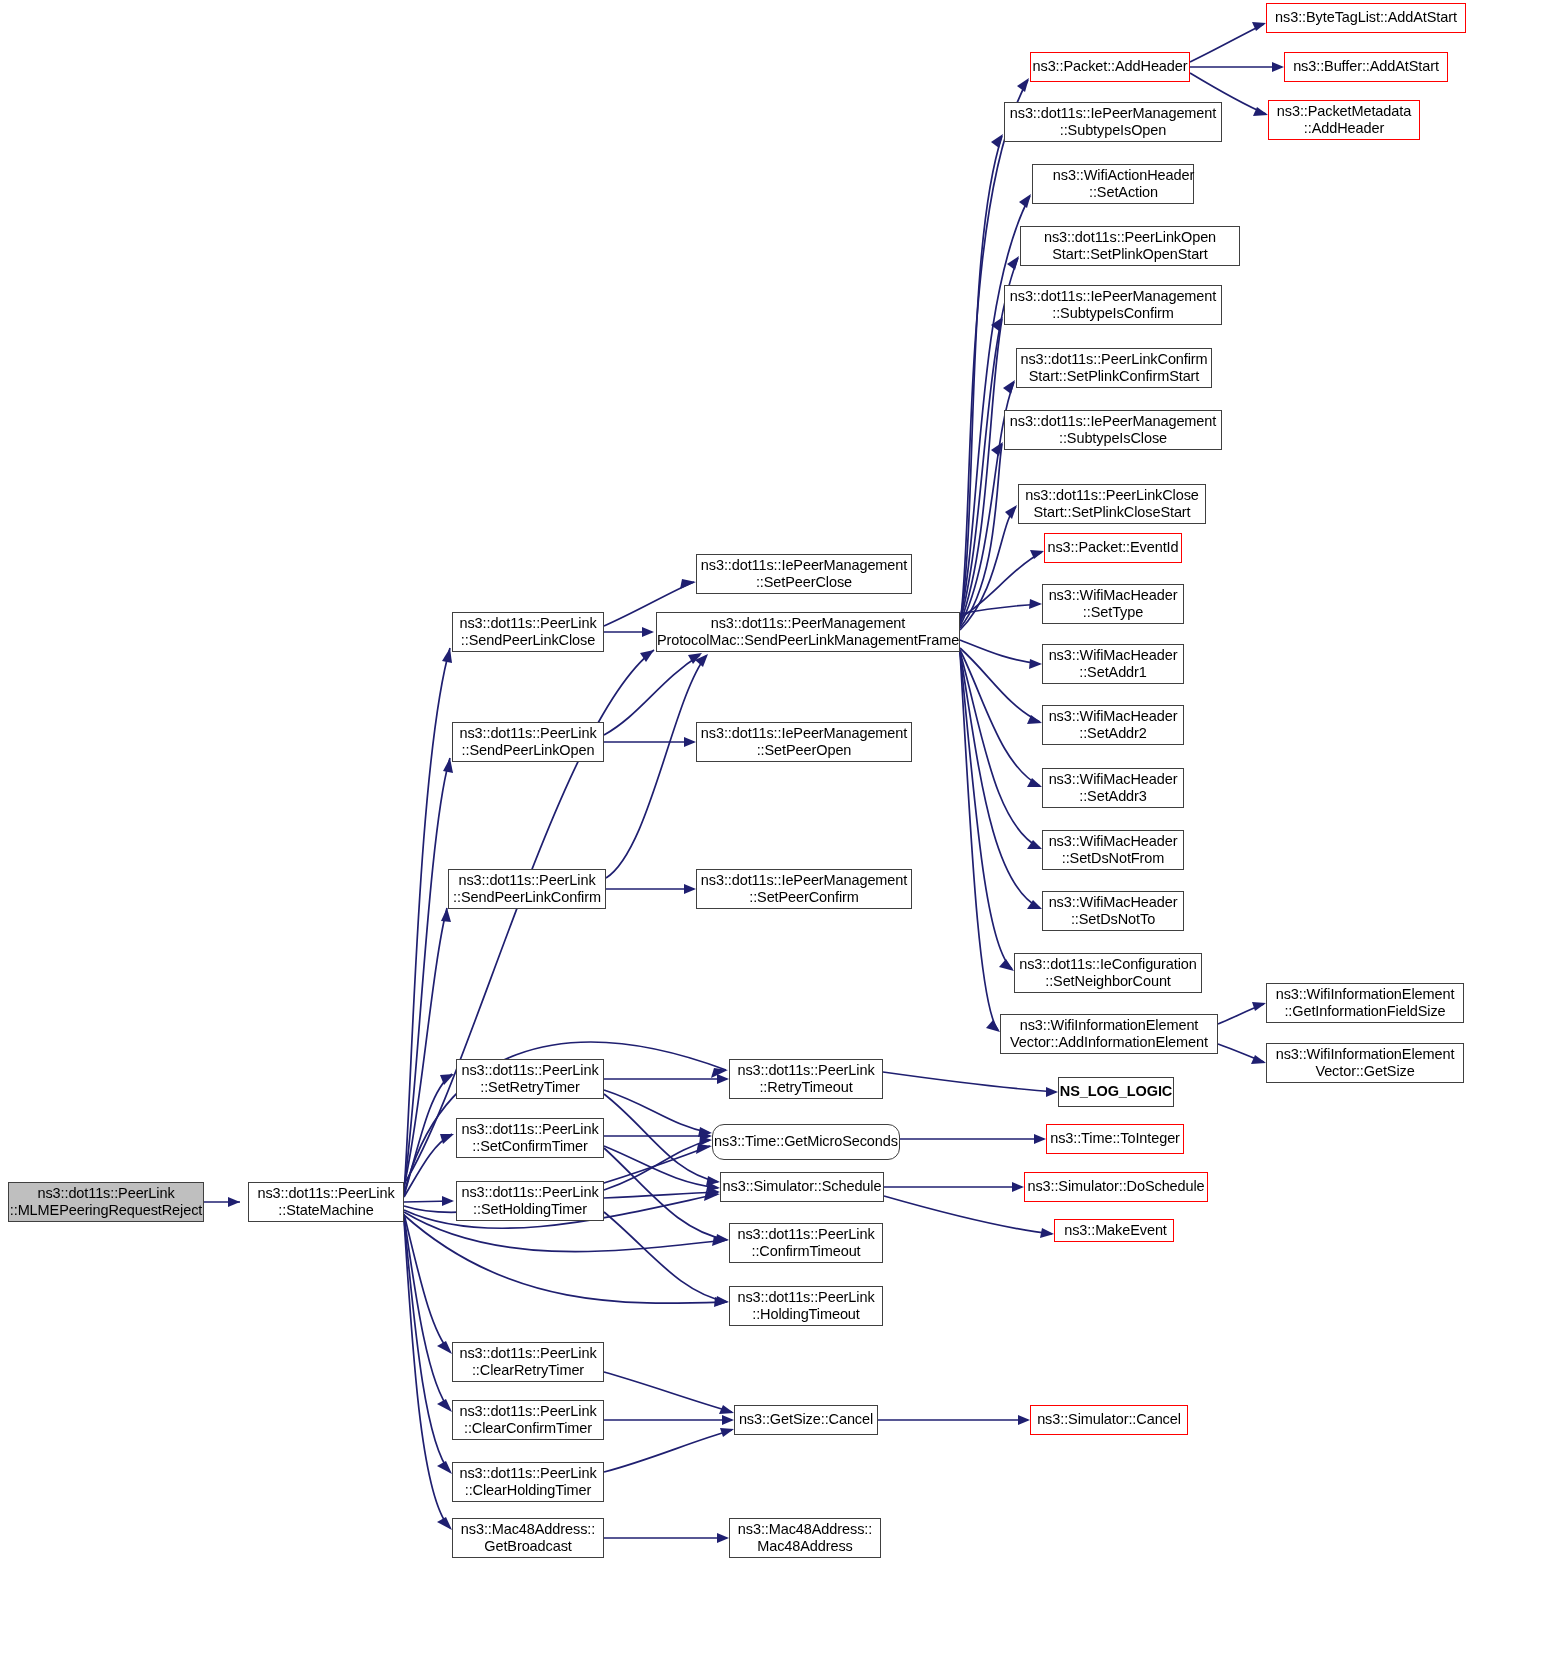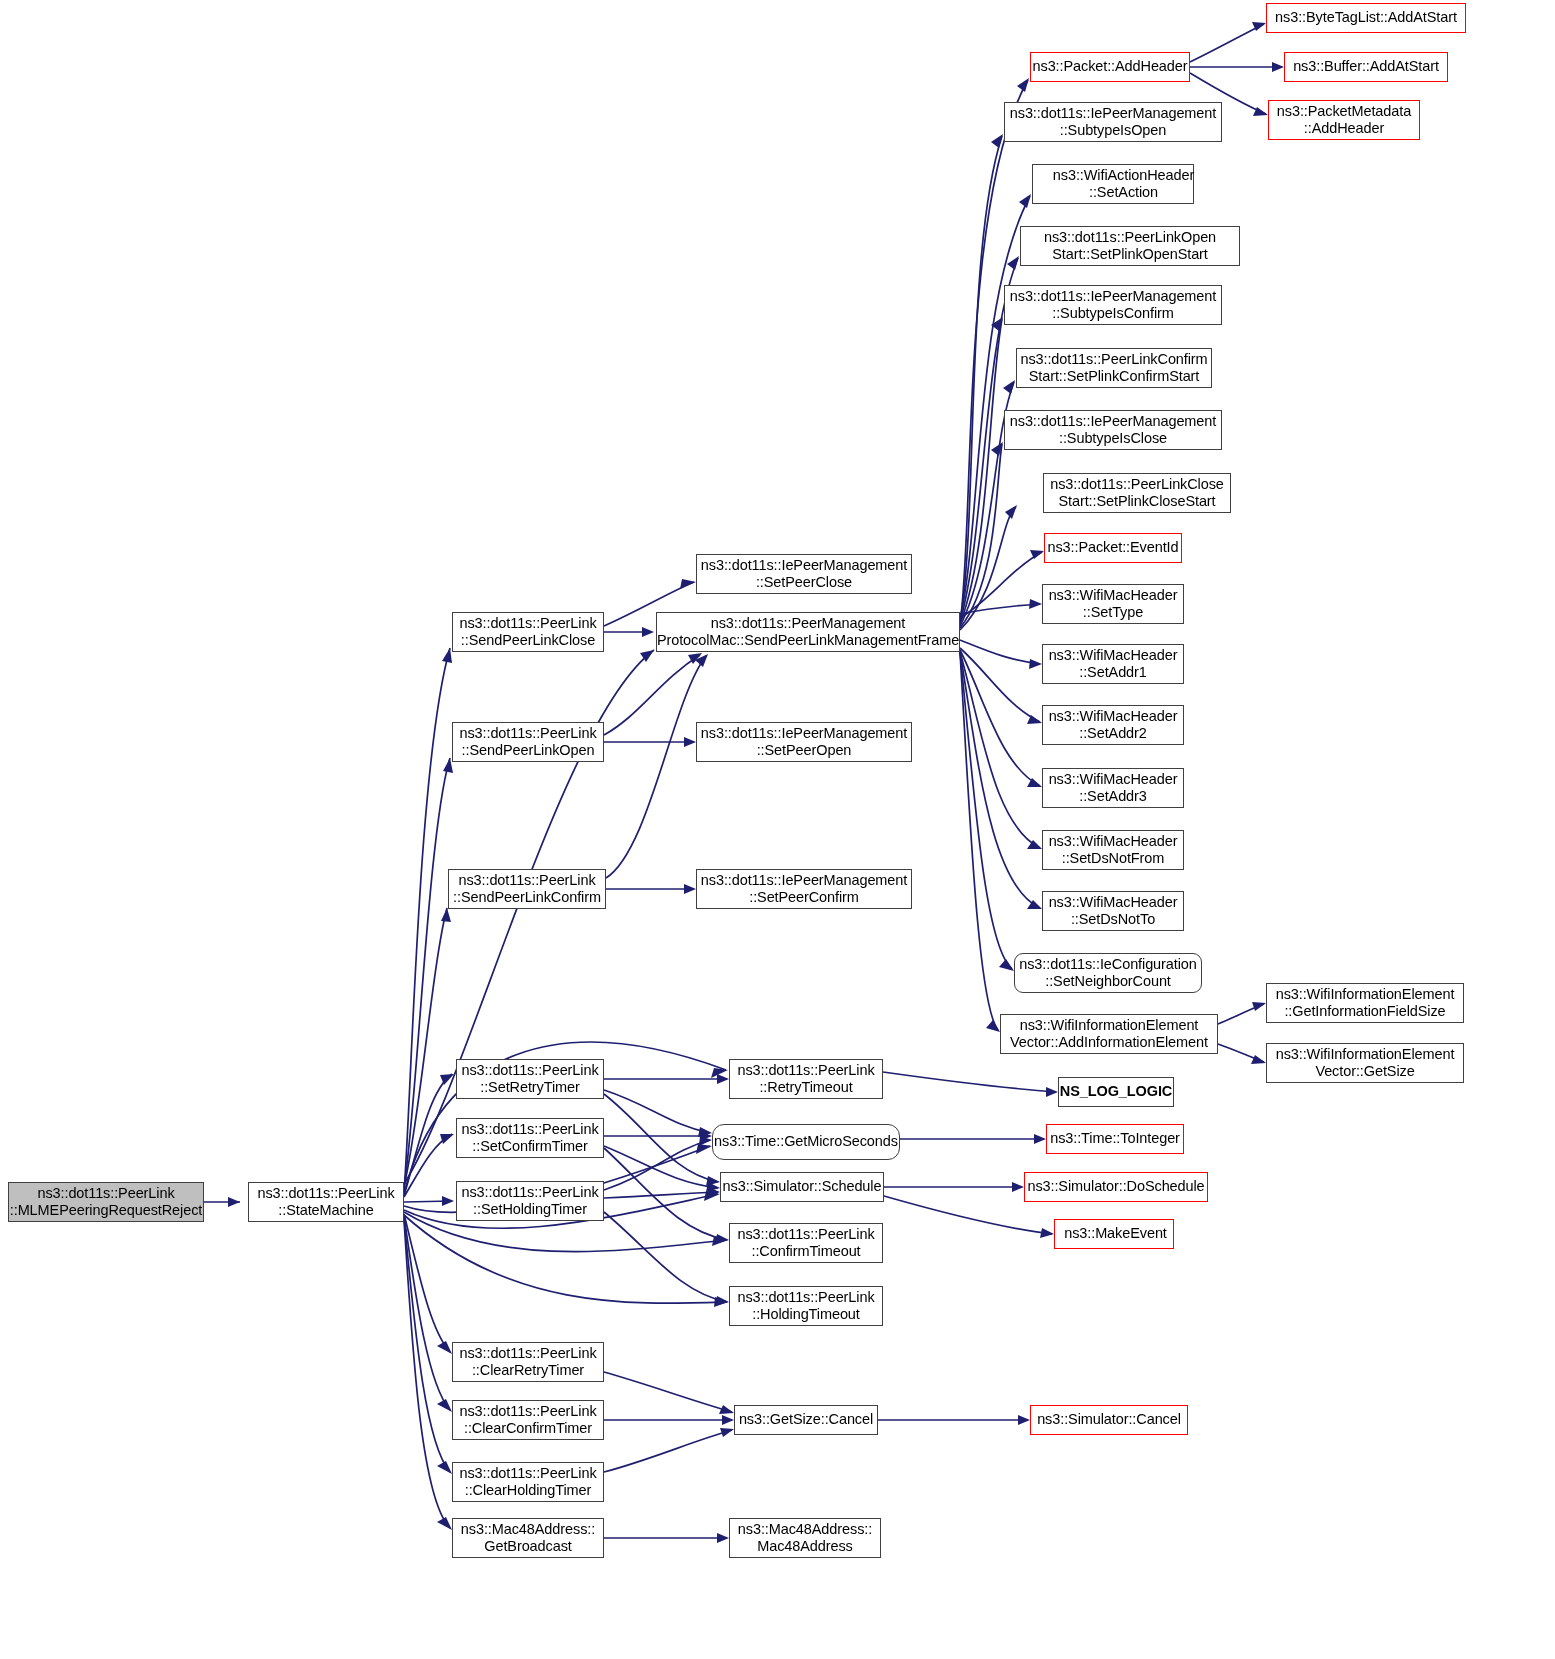--- a/index.html
+++ b/index.html
@@ -219,36 +219,36 @@
       <div class="node" style="left: 1032px; top: 164px; width: 162px; height: 40px; padding-left: 25px;">ns3::WifiActionHeader
 ::SetAction</div>
       <div class="node" style="left: 1020px; top: 226px; width: 220px; height: 40px;">ns3::dot11s::PeerLinkOpen
 Start::SetPlinkOpenStart</div>
       <div class="node" style="left: 1004px; top: 285px; width: 218px; height: 40px;">ns3::dot11s::IePeerManagement
 ::SubtypeIsConfirm</div>
       <div class="node" style="left: 1016px; top: 348px; width: 196px; height: 40px;">ns3::dot11s::PeerLinkConfirm
 Start::SetPlinkConfirmStart</div>
       <div class="node" style="left: 1004px; top: 410px; width: 218px; height: 40px;">ns3::dot11s::IePeerManagement
 ::SubtypeIsClose</div>
-      <div class="node" style="left: 1018px; top: 473px; width: 188px; height: 40px; margin-left: 25px;">ns3::dot11s::PeerLinkClose
+      <div class="node" style="left: 1018px; top: 484px; width: 188px; height: 40px;">ns3::dot11s::PeerLinkClose
 Start::SetPlinkCloseStart</div>
       <div class="node red" style="left: 1044px; top: 533px; width: 138px; height: 30px;">ns3::Packet::EventId</div>
       <div class="node" style="left: 1042px; top: 584px; width: 142px; height: 40px;">ns3::WifiMacHeader
 ::SetType</div>
       <div class="node" style="left: 1042px; top: 644px; width: 142px; height: 40px;">ns3::WifiMacHeader
 ::SetAddr1</div>
       <div class="node" style="left: 1042px; top: 705px; width: 142px; height: 40px;">ns3::WifiMacHeader
 ::SetAddr2</div>
       <div class="node" style="left: 1042px; top: 768px; width: 142px; height: 40px;">ns3::WifiMacHeader
 ::SetAddr3</div>
       <div class="node" style="left: 1042px; top: 830px; width: 142px; height: 40px;">ns3::WifiMacHeader
 ::SetDsNotFrom</div>
       <div class="node" style="left: 1042px; top: 891px; width: 142px; height: 40px;">ns3::WifiMacHeader
 ::SetDsNotTo</div>
-      <div class="node" style="left: 1014px; top: 953px; width: 188px; height: 40px; border-radius: 9px;">ns3::dot11s::IeConfiguration
+      <div class="node" style="left: 1014px; top: 953px; width: 188px; height: 40px;">ns3::dot11s::IeConfiguration
 ::SetNeighborCount</div>
       <div class="node" style="left: 1000px; top: 1014px; width: 218px; height: 40px;">ns3::WifiInformationElement
 Vector::AddInformationElement</div>
       <div class="node" style="left: 1266px; top: 983px; width: 198px; height: 40px;">ns3::WifiInformationElement
 ::GetInformationFieldSize</div>
       <div class="node" style="left: 1266px; top: 1043px; width: 198px; height: 40px;">ns3::WifiInformationElement
 Vector::GetSize</div>
       <div class="node" style="left: 456px; top: 1059px; width: 148px; height: 40px;">ns3::dot11s::PeerLink
 ::SetRetryTimer</div>
       <div class="node" style="left: 456px; top: 1118px; width: 148px; height: 40px;">ns3::dot11s::PeerLink
@@ -259,21 +259,21 @@
 ::RetryTimeout</div>
       <div class="node" style="left: 712px; top: 1124px; width: 188px; height: 36px; border-radius: 12px;">ns3::Time::GetMicroSeconds</div>
       <div class="node" style="left: 720px; top: 1172px; width: 164px; height: 30px;">ns3::Simulator::Schedule</div>
       <div class="node" style="left: 729px; top: 1223px; width: 154px; height: 40px;">ns3::dot11s::PeerLink
 ::ConfirmTimeout</div>
       <div class="node" style="left: 729px; top: 1286px; width: 154px; height: 40px;">ns3::dot11s::PeerLink
 ::HoldingTimeout</div>
       <div class="node" style="left: 1058px; top: 1077px; width: 116px; height: 30px; font-weight: bold;">NS_LOG_LOGIC</div>
       <div class="node red" style="left: 1046px; top: 1124px; width: 138px; height: 30px;">ns3::Time::ToInteger</div>
       <div class="node red" style="left: 1024px; top: 1172px; width: 184px; height: 30px;">ns3::Simulator::DoSchedule</div>
-      <div class="node red" style="left: 1054px; top: 1219px; width: 120px; height: 30px; padding-left: 7px;">ns3::MakeEvent</div>
+      <div class="node red" style="left: 1054px; top: 1219px; width: 120px; height: 23px; padding-left: 7px;">ns3::MakeEvent</div>
       <div class="node" style="left: 452px; top: 1342px; width: 152px; height: 40px;">ns3::dot11s::PeerLink
 ::ClearRetryTimer</div>
       <div class="node" style="left: 452px; top: 1400px; width: 152px; height: 40px;">ns3::dot11s::PeerLink
 ::ClearConfirmTimer</div>
       <div class="node" style="left: 452px; top: 1462px; width: 152px; height: 40px;">ns3::dot11s::PeerLink
 ::ClearHoldingTimer</div>
       <div class="node" style="left: 734px; top: 1405px; width: 144px; height: 30px;">ns3::GetSize::Cancel</div>
       <div class="node red" style="left: 1030px; top: 1405px; width: 158px; height: 30px;">ns3::Simulator::Cancel</div>
       <div class="node" style="left: 452px; top: 1518px; width: 152px; height: 40px;">ns3::Mac48Address::
 GetBroadcast</div>

